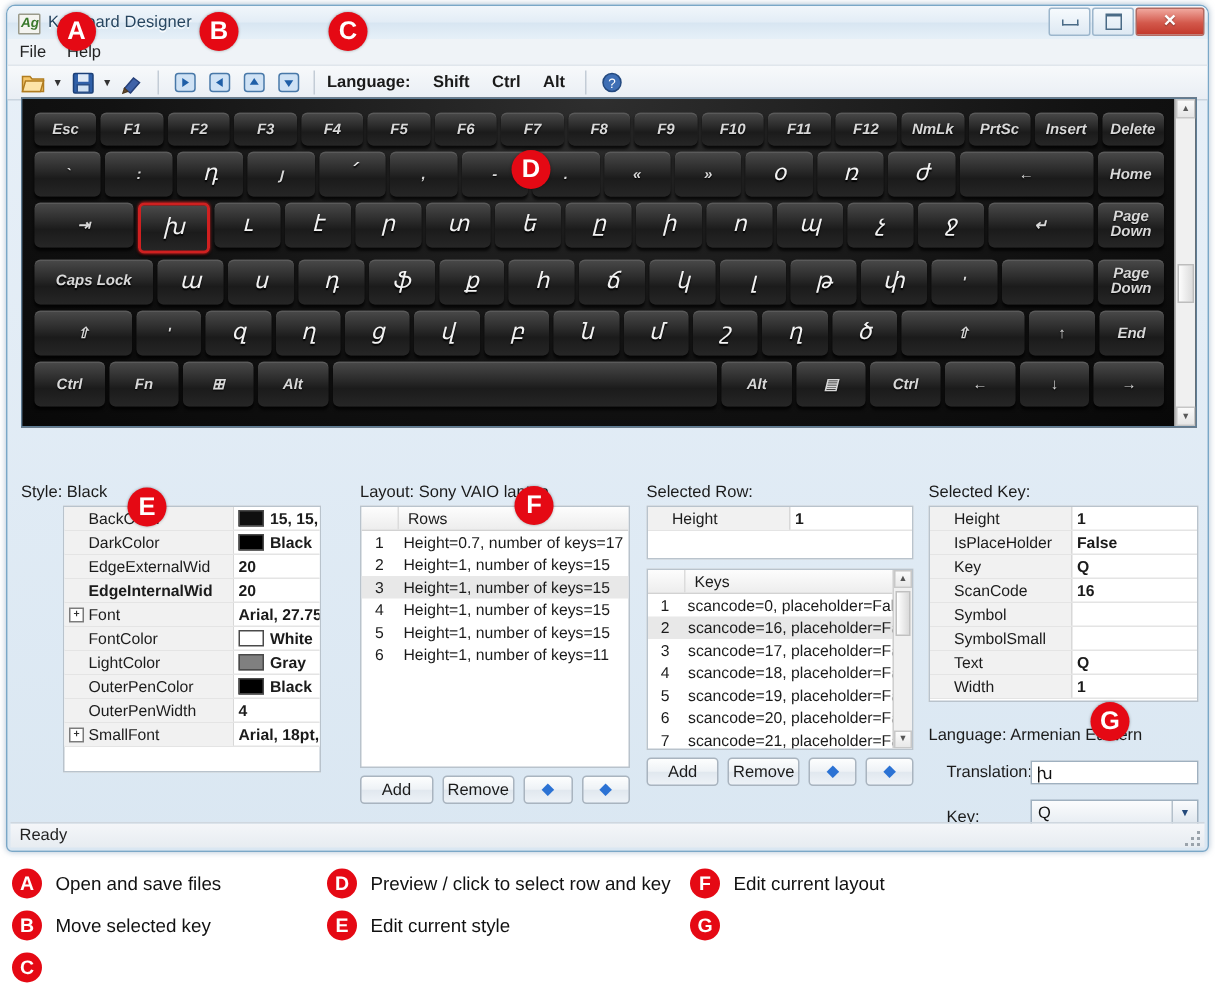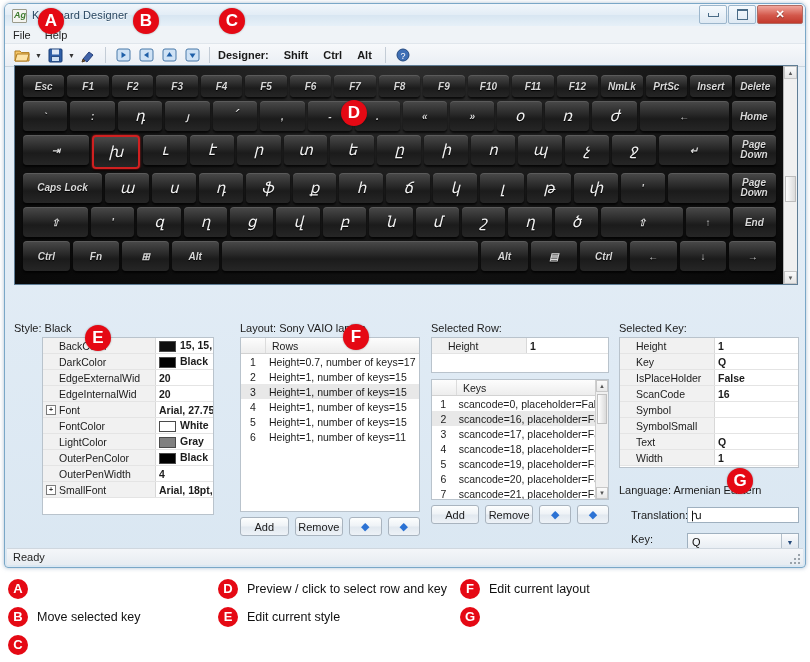--- a/index.html
+++ b/index.html
@@ -210,21 +210,21 @@
           <path d="M7.5 4l3 4.5h-6z" fill="#1f5fa8"></path>
         </svg>
     </div>
     <div class="tbtn">
       <svg width="15" height="14" viewBox="0 0 15 14">
           <rect x="1" y="1" width="13" height="12" rx="2" fill="#cfe2f5" stroke="#4878a8"></rect>
           <path d="M7.5 10l-3-4.5h6z" fill="#1f5fa8"></path>
         </svg>
     </div>
     <div class="tsep"></div>
-    <span class="mod-label">Designer:</span>
+    <span class="mod-label">Language:</span>
     <span class="mod-key">Shift</span>
     <span class="mod-key">Ctrl</span>
     <span class="mod-key">Alt</span>
     <div class="tsep"></div>
     <div class="tbtn">
       <svg width="14" height="14" viewBox="0 0 14 14">
           <circle cx="7" cy="7" r="6" fill="#3f6fb5" stroke="#23497f"></circle>
           <text x="7" y="10.5" font-size="9" fill="#fff" text-anchor="middle" font-family="Liberation Sans">?</text>
         </svg>
     </div>
@@ -529,21 +529,21 @@
               </tr>
               <tr>
                 <td class="k" style="width: 94px;">DarkColor</td>
                 <td class="v"><span class="swatch" style="background: rgb(0, 0, 0);"></span>Black</td>
               </tr>
               <tr>
                 <td class="k" style="width: 94px;">EdgeExternalWid</td>
                 <td class="v">20</td>
               </tr>
               <tr>
-                <td class="k" style="width: 94px;">EdgeInternalWid</td>
+                <td class="k" style="width: 94px; font-weight: bold;">EdgeInternalWid</td>
                 <td class="v">20</td>
               </tr>
               <tr>
                 <td class="k" style="width: 94px;"><span class="expander">+</span>Font</td>
                 <td class="v">Arial, 27.75pt, style=</td>
               </tr>
               <tr>
                 <td class="k" style="width: 94px;">FontColor</td>
                 <td class="v"><span class="swatch" style="background: rgb(255, 255, 255);"></span>White</td>
               </tr>
@@ -682,26 +682,26 @@
     <div class="pane" style="left:605px;width:180px;">
       <div class="pane-title">Selected Key:</div>
       <div class="grp-box" style="height:131px;">
         <table class="propgrid" id="skey-grid">
             <tbody>
               <tr>
                 <td class="k" style="width: 76px;">Height</td>
                 <td class="v">1</td>
               </tr>
               <tr>
+                <td class="k" style="width: 76px;">IsPlaceHolder</td>
+                <td class="v">False</td>
+              </tr>
+              <tr>
                 <td class="k" style="width: 76px;">Key</td>
                 <td class="v">Q</td>
-              </tr>
-              <tr>
-                <td class="k" style="width: 76px;">IsPlaceHolder</td>
-                <td class="v">False</td>
               </tr>
               <tr>
                 <td class="k" style="width: 76px;">ScanCode</td>
                 <td class="v">16</td>
               </tr>
               <tr>
                 <td class="k" style="width: 76px;">Symbol</td>
                 <td class="v"></td>
               </tr>
               <tr>
@@ -719,21 +719,21 @@
             </tbody>
           </table>
       </div>
       <div style="margin-top:12px;">
         <span class="fld-label">Language: Armenian Eastern</span>
       </div>
       <div style="display:flex;align-items:center;margin-top:9px;">
         <span class="fld-label" style="width:68px;padding-left:12px;box-sizing:border-box;">Translation:</span>
         <div class="textfield" style="flex:1;">խ</div>
       </div>
-      <div style="display:flex;align-items:flex-start;margin-top:10px;">
+      <div style="display:flex;align-items:flex-end;margin-top:10px;">
         <span class="fld-label" style="width:68px;padding-left:12px;box-sizing:border-box;">Key:</span>
         <div class="combo" style="flex:1;">
           <span>Q</span>
           <span class="cbtn">▼</span>
         </div>
       </div>
     </div>
   </div>
 
   <div class="statusbar">
@@ -755,20 +755,21 @@
     <div class="ovl" style="left: 219px; top: 8px;">C</div>
     <div class="ovl" style="left: 341px; top: 100px;">D</div>
     <div class="ovl" style="left: 85px; top: 325px;">E</div>
     <div class="ovl" style="left: 343px; top: 324px;">F</div>
     <div class="ovl" style="left: 727px; top: 468px;">G</div>
   </div>
 
 <div class="legend" id="legend">
     <div class="lg-item" style="left: 8px; top: 4px;">
       <div class="badge">A</div>
+      <div class="lg-text">Open and save files</div>
     </div>
     <div class="lg-item" style="left: 8px; top: 32px;">
       <div class="badge">B</div>
       <div class="lg-text">Move  selected key</div>
     </div>
     <div class="lg-item" style="left: 8px; top: 60px;">
       <div class="badge">C</div>
     </div>
     <div class="lg-item" style="left: 218px; top: 4px;">
       <div class="badge">D</div>

